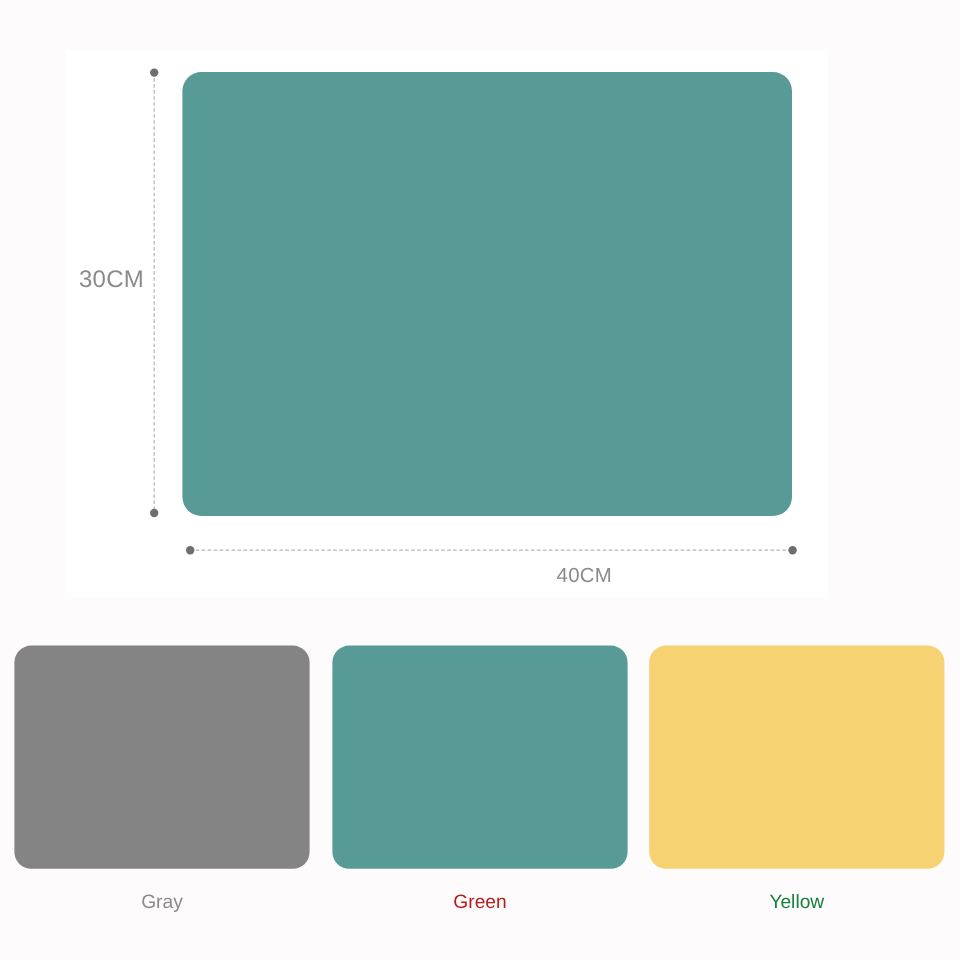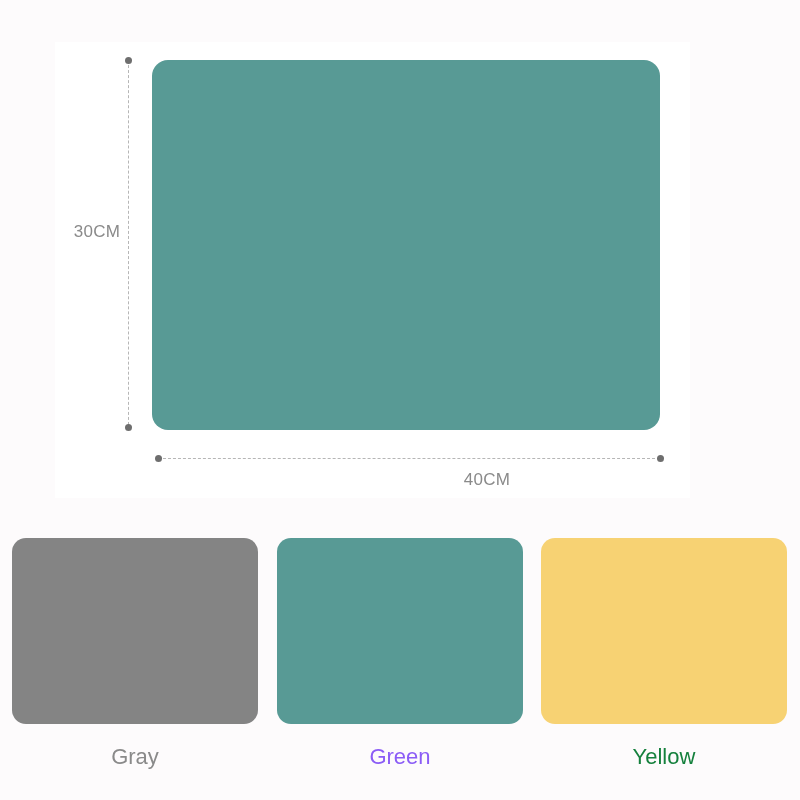--- a/index.html
+++ b/index.html
@@ -58,21 +58,21 @@
   #dim-vertical-dot-bottom {
     left: 125px;
     top: 424px;
   }
   #dim-vertical-label {
     position: absolute;
     left: 58px;
     top: 222px;
     width: 62px;
     text-align: right;
-    font-size: 17px;
+    font-size: 20px;
     color: #8a8a8a;
     letter-spacing: 0.2px;
   }
 
   
   #dim-horizontal {
     position: absolute;
     left: 158px;
     top: 458px;
     width: 502px;
@@ -114,21 +114,21 @@
   }
   .swatch-chip {
     width: 246px;
     height: 186px;
     border-radius: 14px;
   }
   .swatch-label {
     margin-top: 20px;
     width: 246px;
     text-align: center;
-    font-size: 22px;
+    font-size: 16px;
     color: #8a8a8a;
   }
 </style>
 </head>
 <body style="background: rgb(253, 251, 252);">
 
 <div id="hero-card" style="background: rgb(255, 255, 255);">
 </div>
 
 <div id="product-pad" style="background: rgb(88, 154, 149);"></div>
@@ -145,21 +145,21 @@
 
 <div id="swatch-strip">
 
   <div class="swatch-item" style="left:12px;">
     <div class="swatch-chip" style="background: rgb(132, 132, 132);"></div>
     <div class="swatch-label" style="color: rgb(138, 138, 138);">Gray</div>
   </div>
 
   <div class="swatch-item" style="left:277px;">
     <div class="swatch-chip" style="background: rgb(88, 154, 149);"></div>
-    <div class="swatch-label" style="color: #8b5cf6;">Green</div>
+    <div class="swatch-label" style="color: #b91c1c;">Green</div>
   </div>
 
   <div class="swatch-item" style="left:541px;">
     <div class="swatch-chip" style="background: rgb(247, 210, 115);"></div>
     <div class="swatch-label" style="color: #15803d;">Yellow</div>
   </div>
 
 </div>
 
 </body></html>

